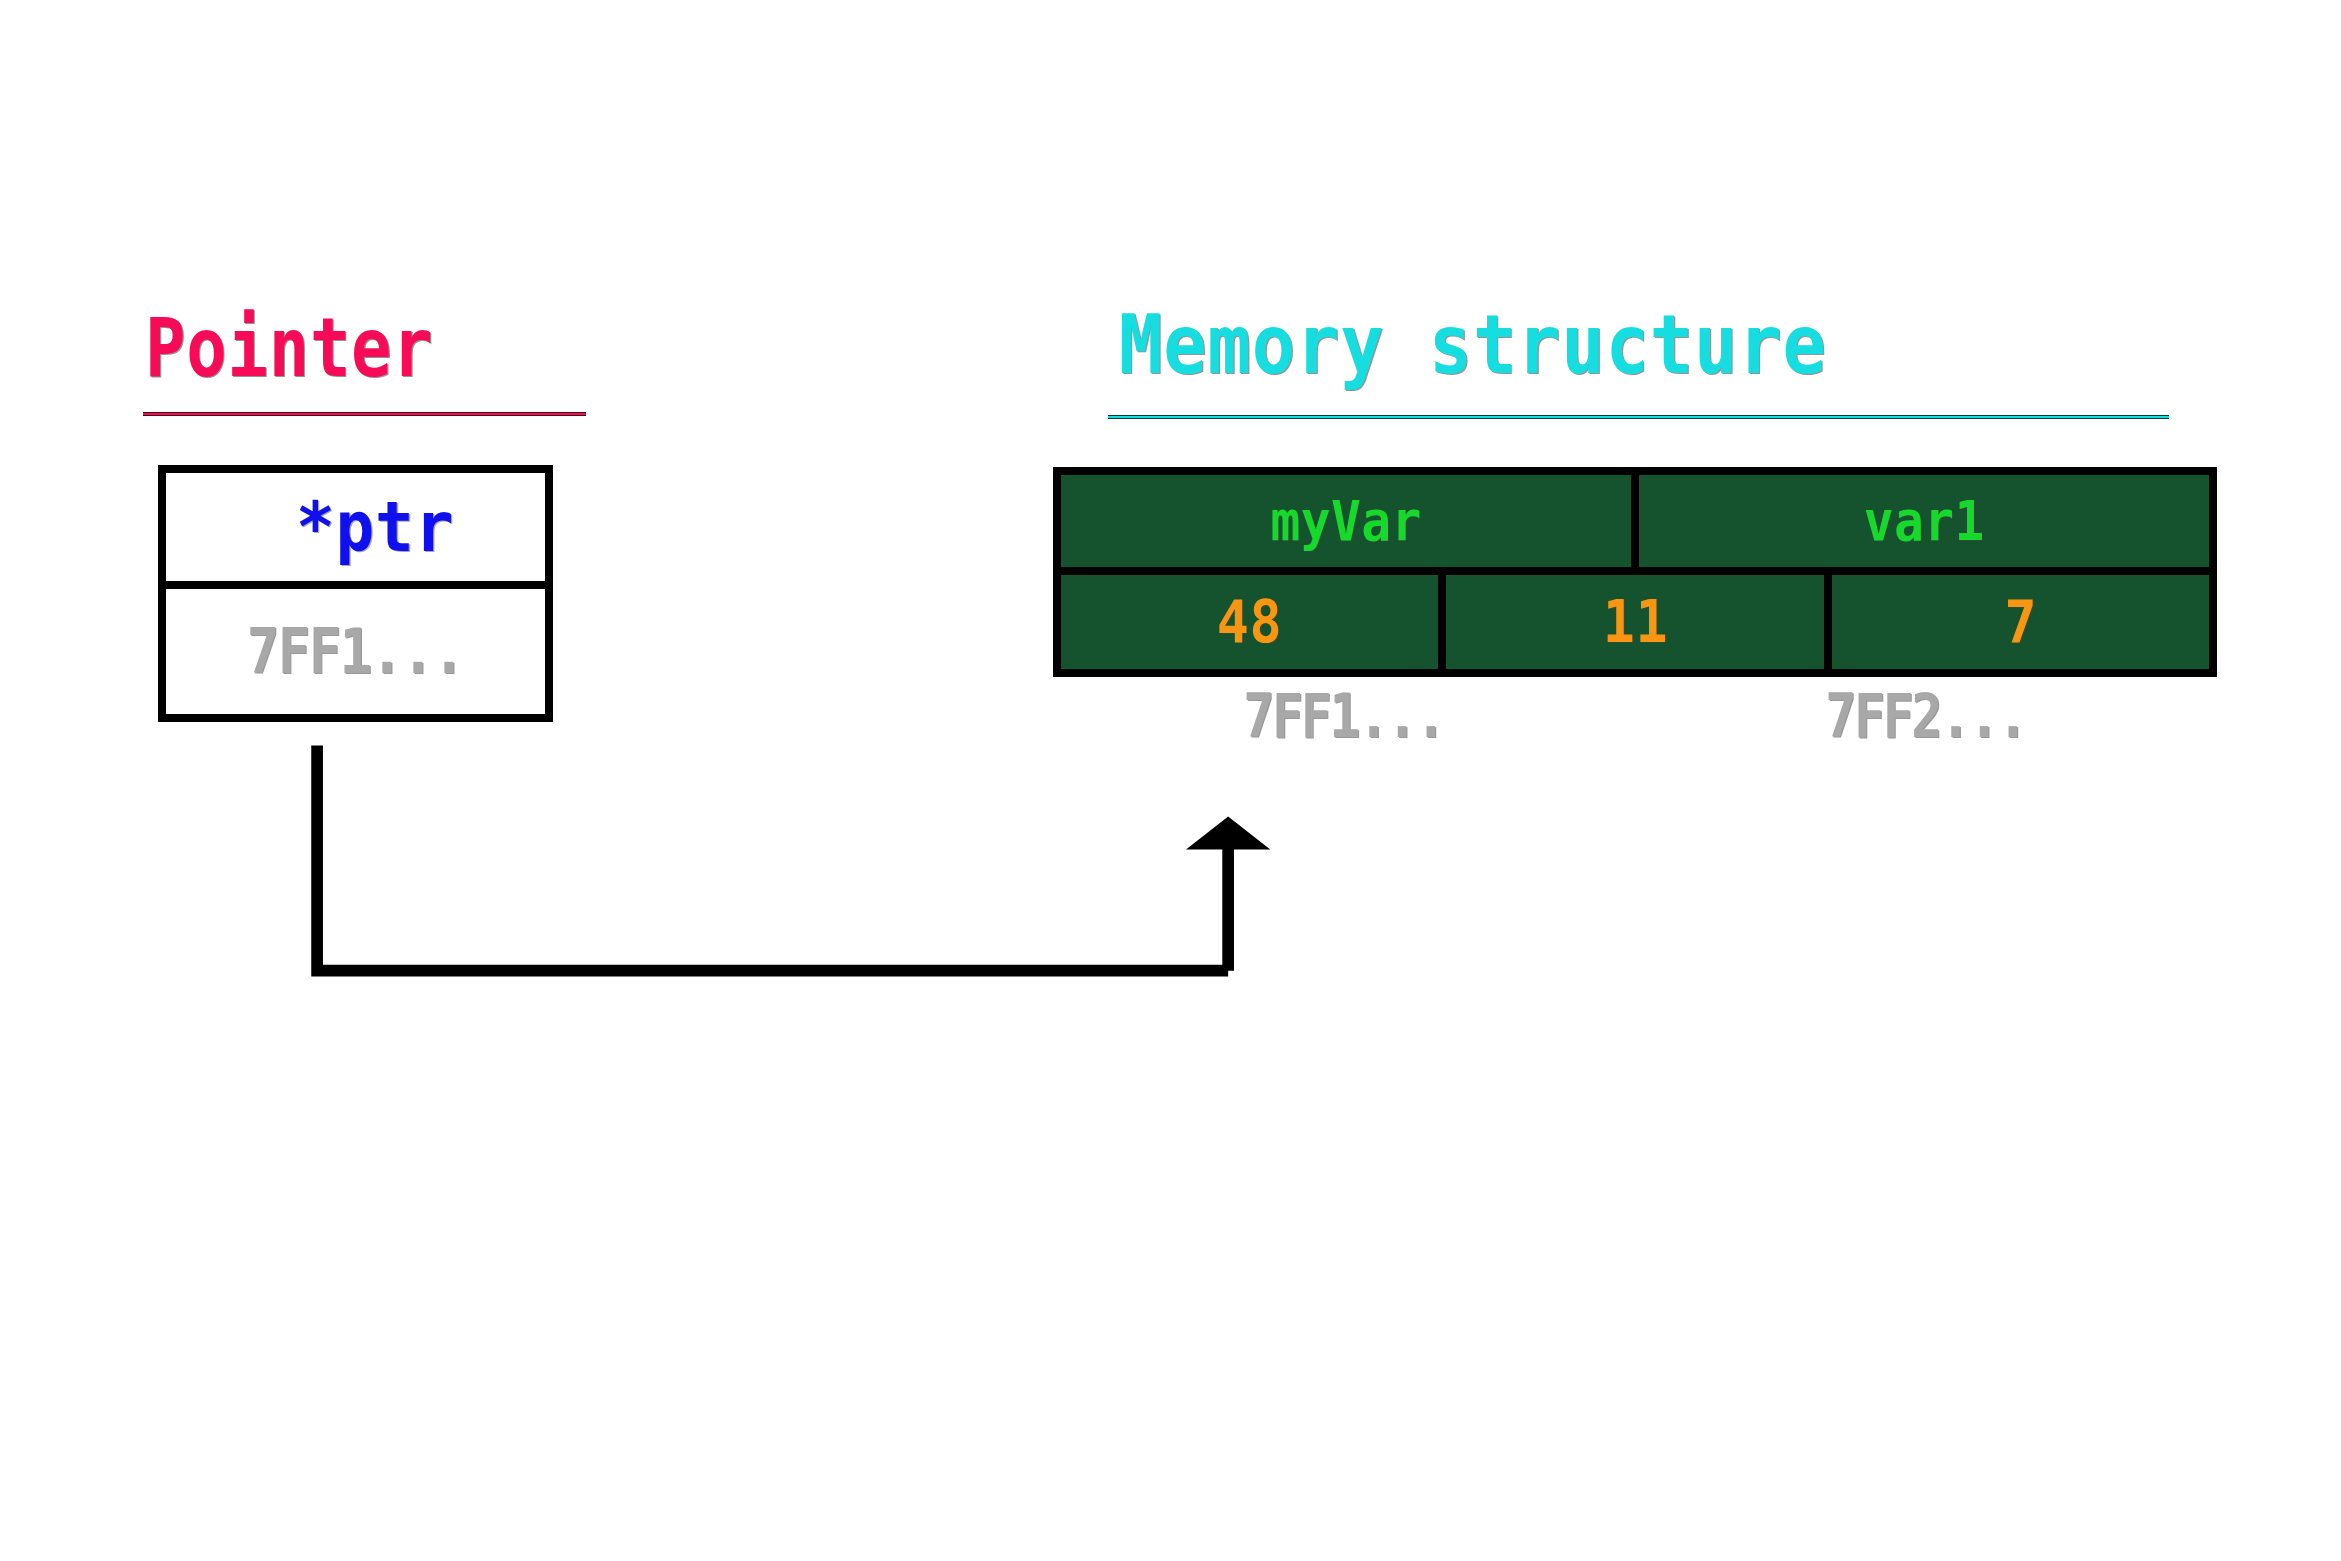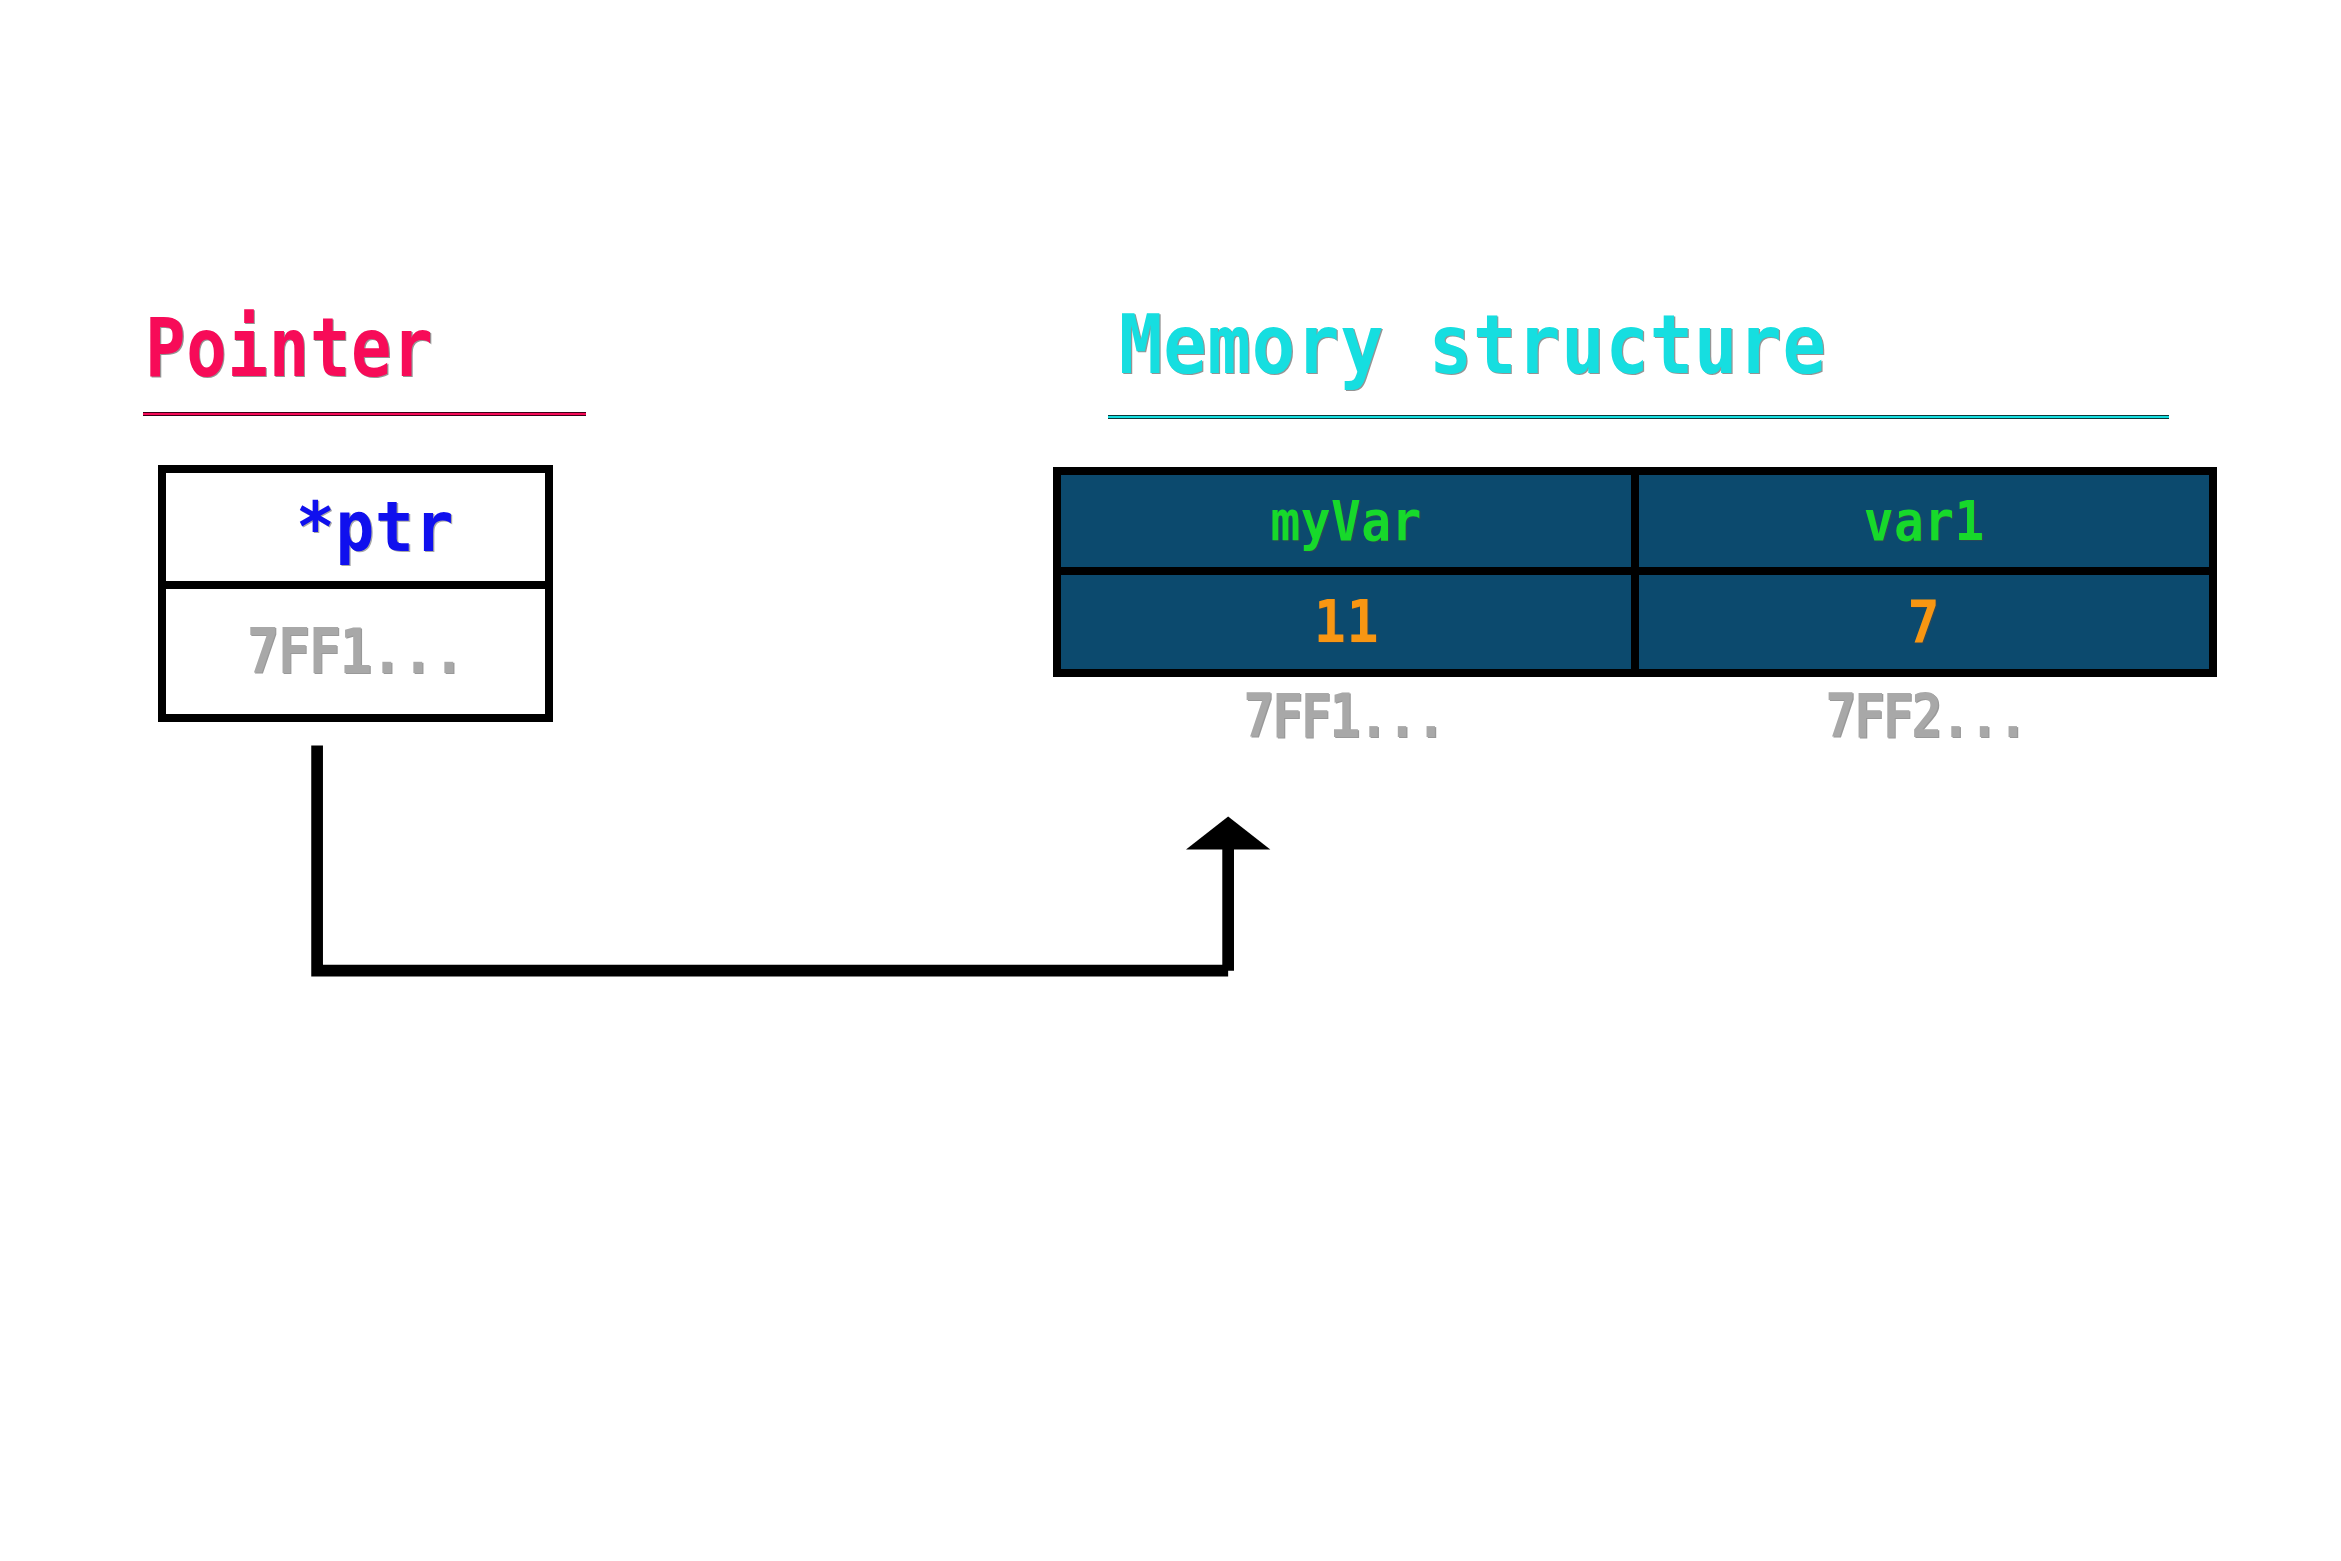--- a/index.html
+++ b/index.html
@@ -125,21 +125,21 @@
 
   
   #memory-table {
     position: absolute;
     left: 1053px;
     top: 467px;
     width: 1164px;
     height: 210px;
     border: 8px solid #000000;
     box-sizing: border-box;
-    background: #0c4a6e;
+    background: #14532d;
     display: flex;
     flex-direction: column;
   }
   .mem-row {
     display: flex;
     flex: 1 1 0;
   }
   .mem-row.header-row {
     flex: 0 0 100px;
     border-bottom: 8px solid #000000;
@@ -239,20 +239,23 @@
     <div class="mem-row header-row">
       <div class="mem-cell">
         <span class="var-name-text">myVar</span>
       </div>
       <div class="mem-cell">
         <span class="var-name-text">var1</span>
       </div>
     </div>
     <div class="mem-row value-row">
       <div class="mem-cell">
+        <span class="var-value-text">48</span>
+      </div>
+      <div class="mem-cell">
         <span class="var-value-text">11</span>
       </div>
       <div class="mem-cell">
         <span class="var-value-text">7</span>
       </div>
     </div>
   </div>
 
   <div id="memory-address-row">
     <div class="addr-slot">

